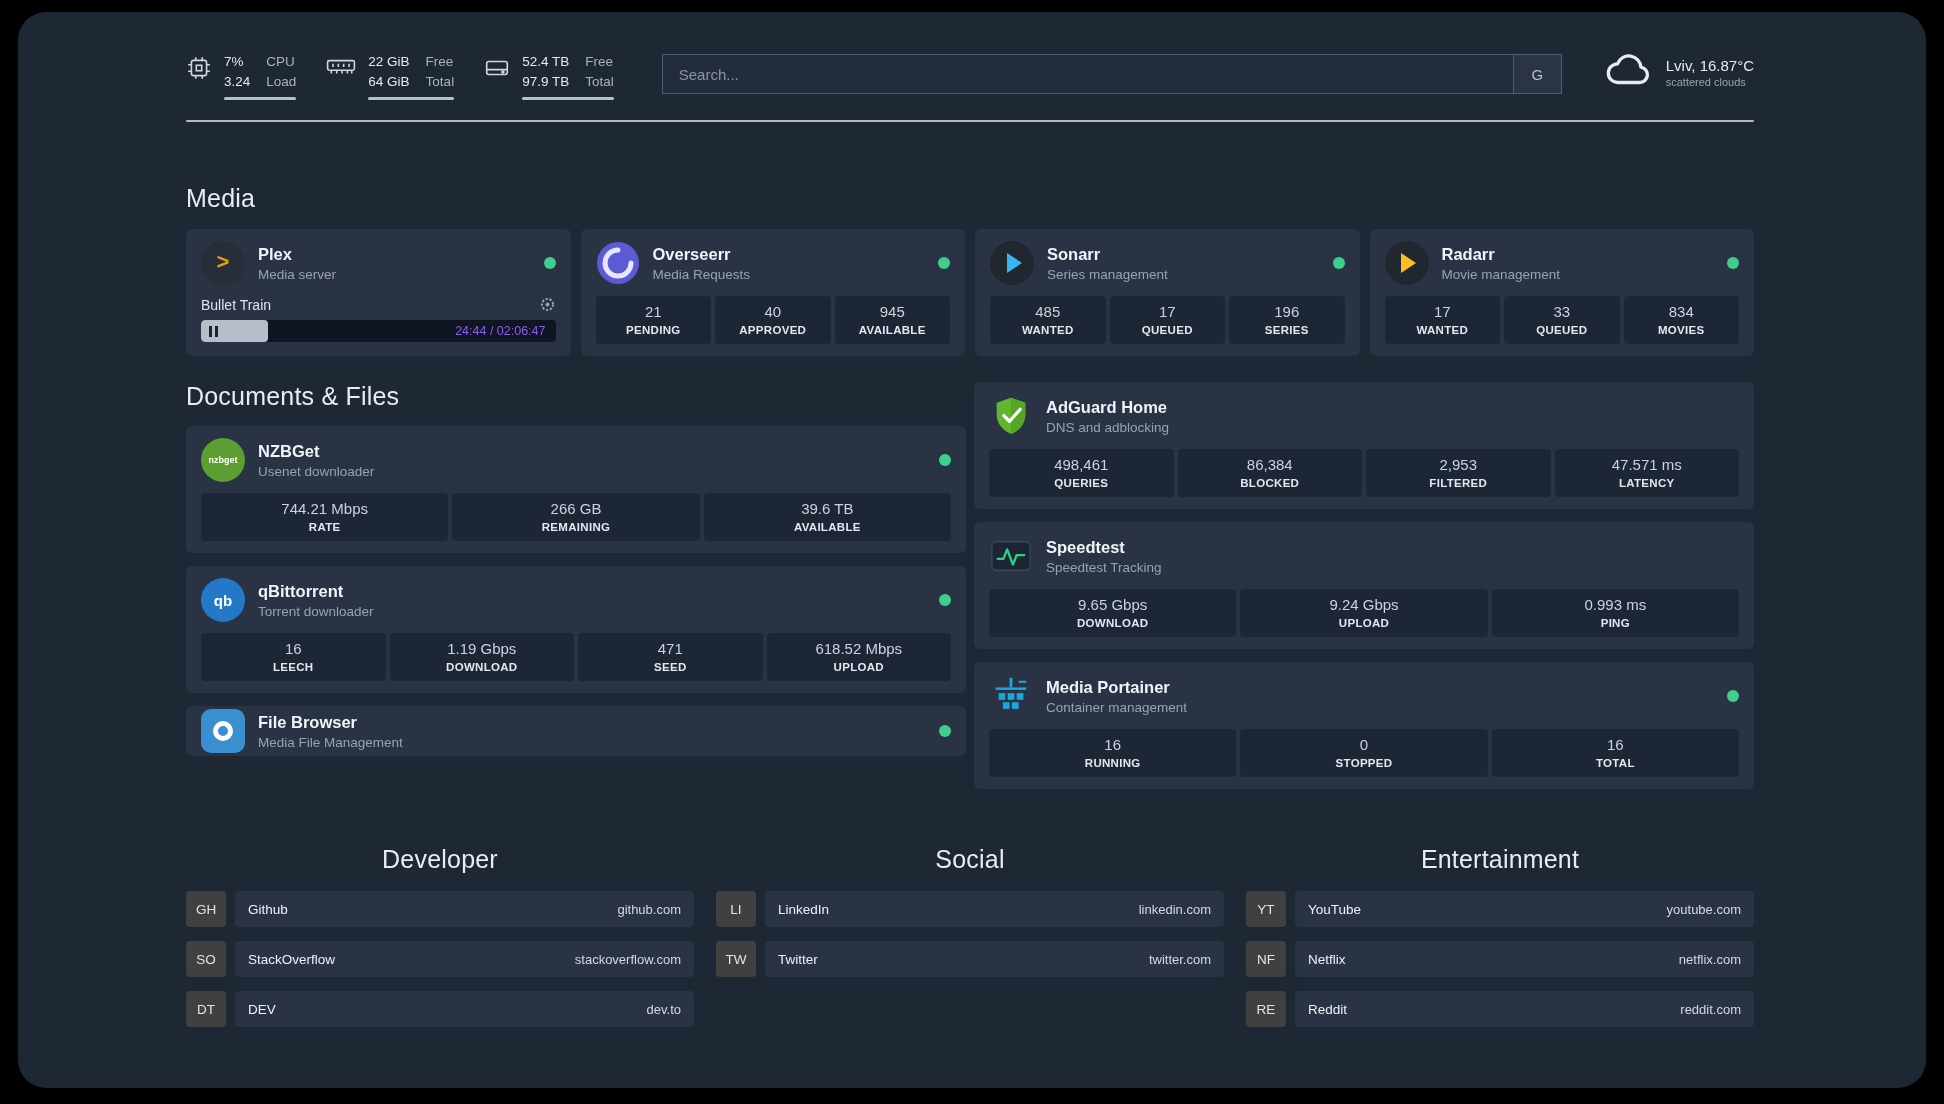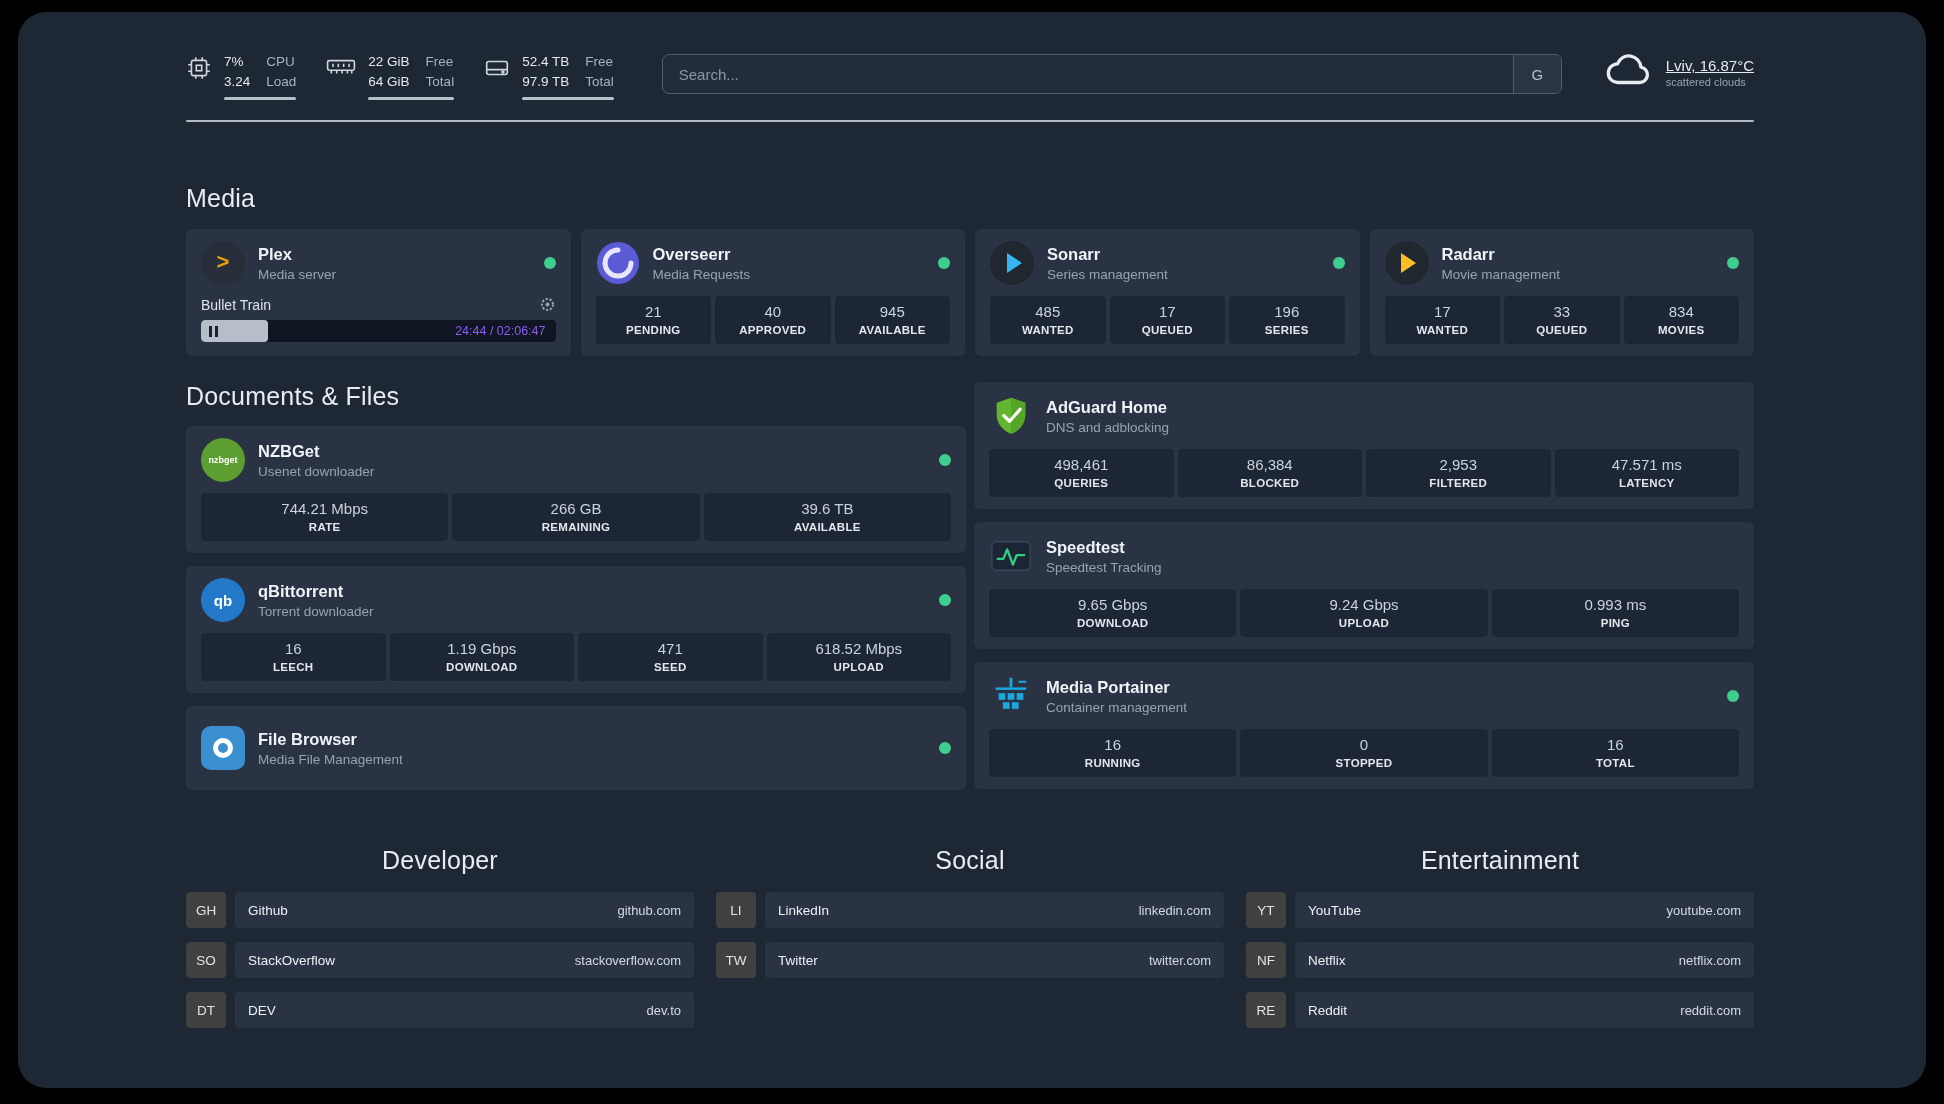--- a/index.html
+++ b/index.html
@@ -12,44 +12,44 @@
   .monitor { display:flex; gap:12px; align-items:flex-start; }
   .monitor .micon { margin-top:3px; }
   .mtxt { display:flex; flex-direction:column; }
   .mrow { display:flex; gap:16px; font-size:13.5px; line-height:1.45; }
   .mcol { display:flex; flex-direction:column; }
   .mvals { color:#e6eaef; }
   .mlabs { color:#aab2be; }
   .mbar { height:3px; background:#b8c0cb; border-radius:2px; margin-top:6px; width:100%; }
 
   .searchwrap { flex:1; margin:2px 42px 0 48px; display:flex; height:40px;
-                background:#232c3b; border:1.5px solid #525c6d; border-radius:7px; overflow:hidden; }
+                background:#232c3b; border:1.5px solid #525c6d; border-radius:0; overflow:hidden; }
   .searchwrap input { flex:1; background:transparent; border:none; outline:none; padding:0 16px;
                       color:#dfe4ea; font-size:15px; font-family:"Liberation Sans",sans-serif; }
   .searchwrap input::placeholder { color:#8d95a2; }
   .gbtn { width:48px; display:flex; align-items:center; justify-content:center; border-left:1.5px solid #525c6d;
           background:#2a3443; color:#b6bec9; font-size:15px; cursor:pointer; }
 
   .weather { display:flex; align-items:center; gap:12px; margin-top:0px; }
   .wtxt { display:flex; flex-direction:column; }
-  .wloc { color:#e6eaef; font-size:15px;text-decoration:underline; }
+  .wloc { color:#e6eaef; font-size:15px; }
   .wcond { color:#9aa3b0; font-size:11px; margin-top:2px; }
 
   .divider { height:2px; background:#ccd3dc; opacity:.85; margin:20px 172px 0 168px; border-radius:1px; }
 
   
   .content { padding:0 172px 0 168px; }
   h2.sec { color:#e9edf2; font-size:25px; font-weight:500; letter-spacing:.2px; }
   .media-head { margin-top:62px; }
   .media-grid { display:grid; grid-template-columns:repeat(4,1fr); gap:10px; margin-top:16px; }
 
   .card { position:relative; background:#2a3343; border-radius:6px; padding:12px 15px; display:flex;
           flex-direction:column; cursor:pointer; }
   .card.h-tall { height:127px; }
-  .card.h-short { height:84px; justify-content:center; }
+  .card.h-short { height:50px; justify-content:center; }
   .chead { display:flex; align-items:center; gap:13px; }
   .cicon { width:44px; height:44px; flex:none; display:flex; align-items:center; justify-content:center; }
   .cname { color:#f0f3f7; font-size:16.5px; font-weight:700; }
   .cdesc { color:#99a2af; font-size:13.5px; margin-top:3px; }
   .dot { width:12px; height:12px; border-radius:50%; background:#3ecf8e; margin-left:auto; flex:none; }
 
   .stats { display:grid; gap:4px; margin-top:auto; }
   .stats.c3 { grid-template-columns:repeat(3,1fr); }
   .stats.c4 { grid-template-columns:repeat(4,1fr); }
   .sbox { background:#1d2634; border-radius:4px; text-align:center; padding:7px 4px 8px; }

